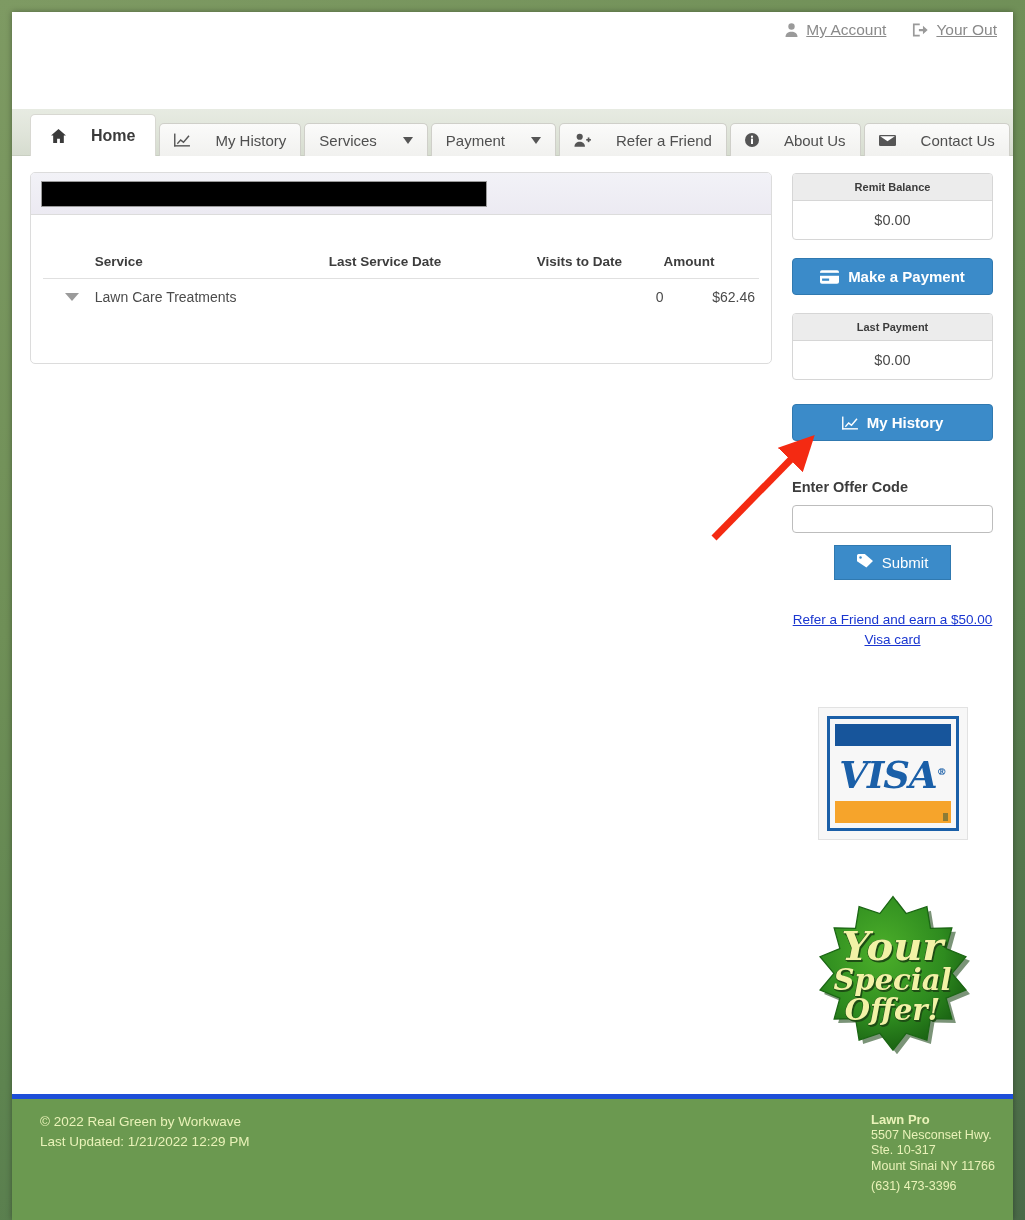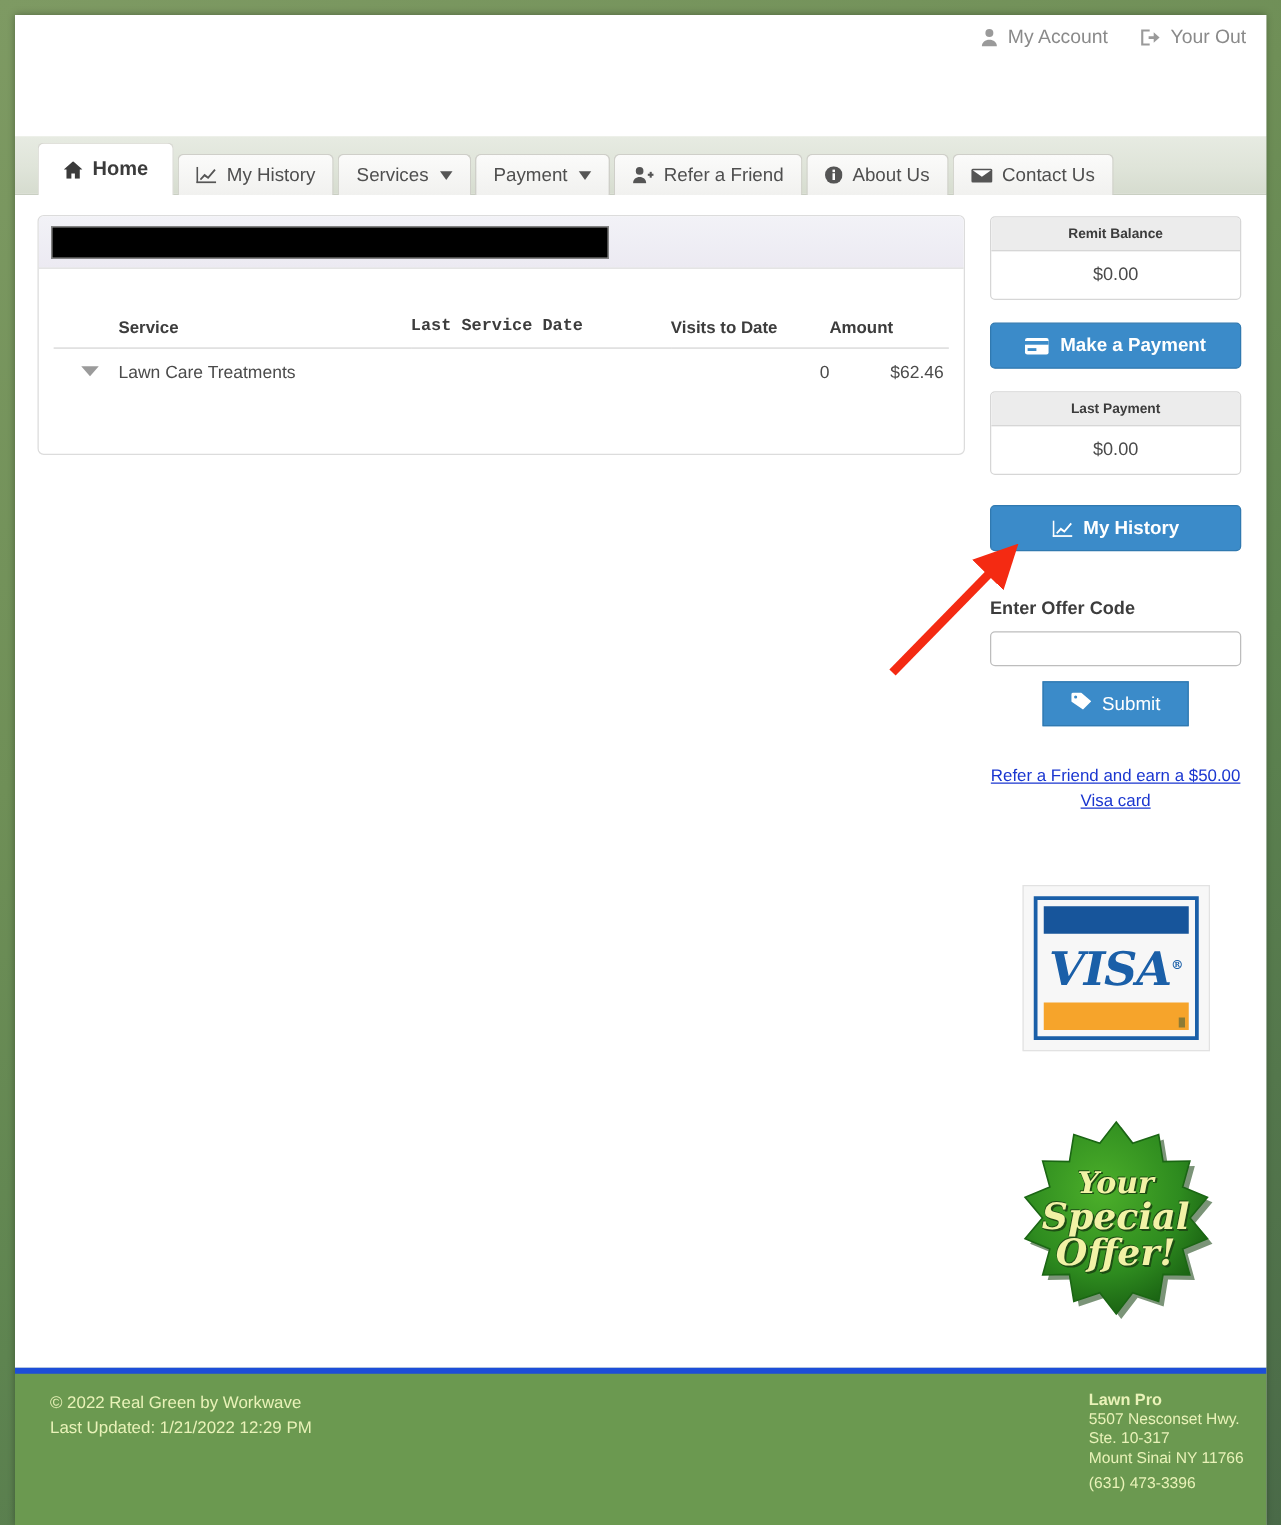--- a/index.html
+++ b/index.html
@@ -38,20 +38,21 @@
   }
   .account-links {
     position: absolute;
     right: 16px;
     top: 9px;
     display: flex;
     align-items: flex-start;
     gap: 26px;
     font-size: 15.5px;
     color: #8a8a8a;
+    text-decoration: underline;
   }
   .account-link {
     display: flex;
     align-items: center;
     gap: 7px;
     color: #8a8a8a;
     text-decoration: none;
     cursor: pointer;
   }
   .account-link svg { display: block; }
@@ -64,21 +65,21 @@
     display: flex;
     align-items: flex-end;
     padding-left: 18px;
     flex: none;
     position: relative;
   }
   .tab {
     height: 33px;
     display: flex;
     align-items: center;
-    gap: 8px;
+    gap: 25px;
     padding: 0 14px;
     margin-right: 3px;
     font-size: 15px;
     color: #4f4f4f;
     background: linear-gradient(180deg, #fbfbfa 0%, #f1f1ef 100%);
     border: 1px solid #cfcfc9;
     border-bottom: none;
     border-radius: 5px 5px 0 0;
     cursor: pointer;
     white-space: nowrap;
@@ -164,21 +165,21 @@
   table.services td {
     font-size: 14px;
     color: #4b4b4b;
     padding: 10px 0 36px 0;
   }
   .col-toggle { width: 52px; }
   .col-service { width: 236px; }
   .col-date    { width: 210px; text-align: left; }
   .col-visits  { width: 128px; text-align: right; }
   .col-amount  { width: 96px;  text-align: right; padding-right: 4px !important; }
-  th.col-date  { text-align: left; font-family: Liberation Mono, monospace; }
+  th.col-date  { text-align: left; }
   th.col-visits{ text-align: right; }
   th.col-amount{ text-align: right; }
 
   .row-toggle {
     width: 0; height: 0;
     border-left: 7px solid transparent;
     border-right: 7px solid transparent;
     border-top: 8px solid #9b9b9b;
     margin-left: 22px;
     cursor: pointer;
@@ -325,21 +326,21 @@
     align-items: center;
     justify-content: center;
     font-family: "DejaVu Serif", serif;
     font-weight: bold;
     font-style: italic;
     color: #f2f2a6;
     text-shadow: 1.5px 1.5px 0 #1d4d14, -0.5px -0.5px 0 #1d4d14, 0 1px 0 #1d4d14;
     line-height: 1.03;
     pointer-events: none;
   }
-  .star-text .l1 { font-size: 24px; }
+  .star-text .l1 { font-size: 40px; }
   .star-text .l2 { font-size: 29px; }
   .star-text .l3 { font-size: 29px; }
 
   
   #arrow-annotation {
     position: absolute;
     left: 690px;
     top: 270px;
     width: 120px;
     height: 125px;

